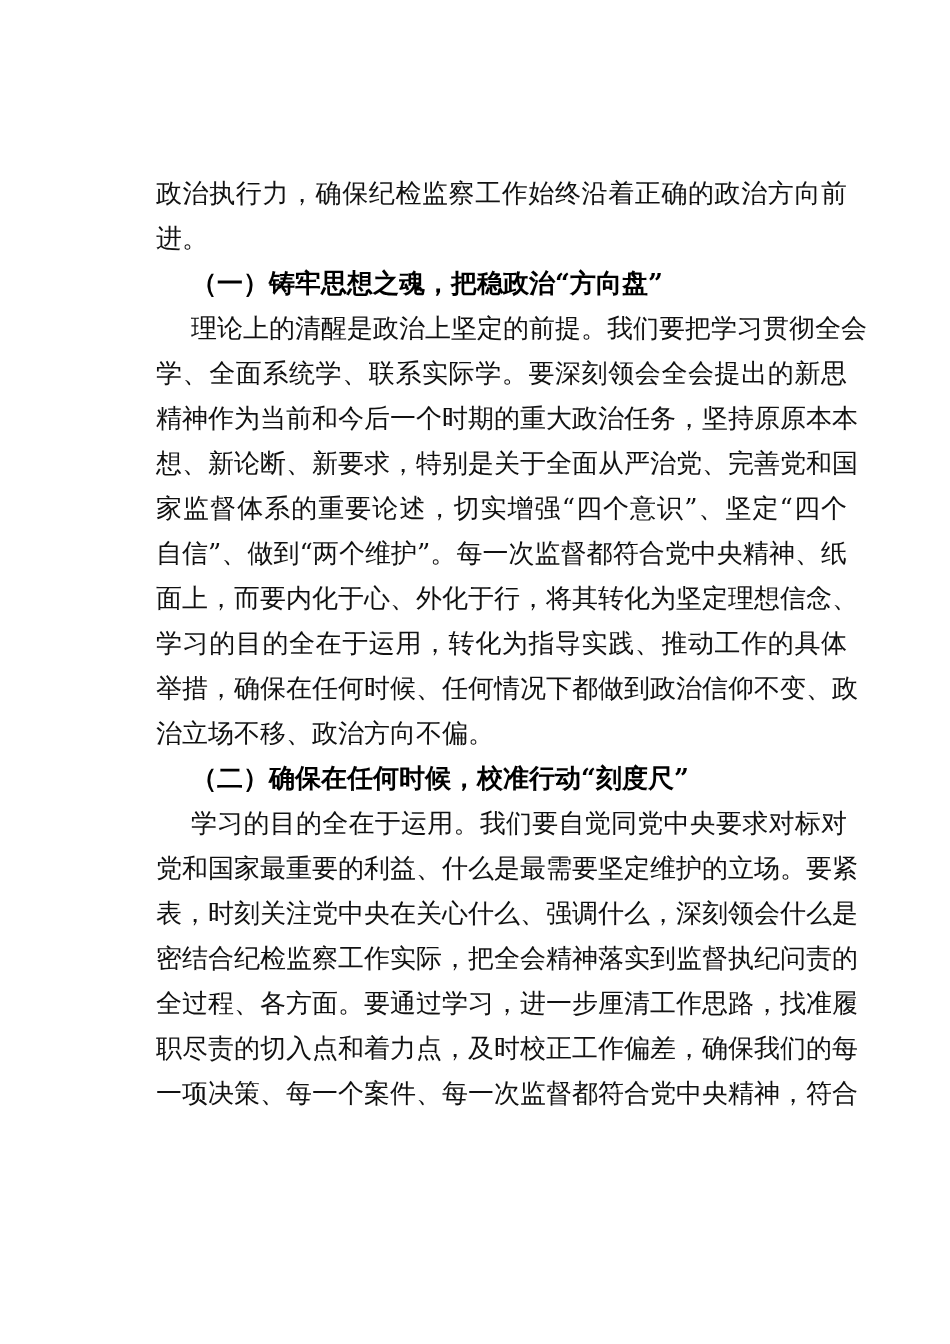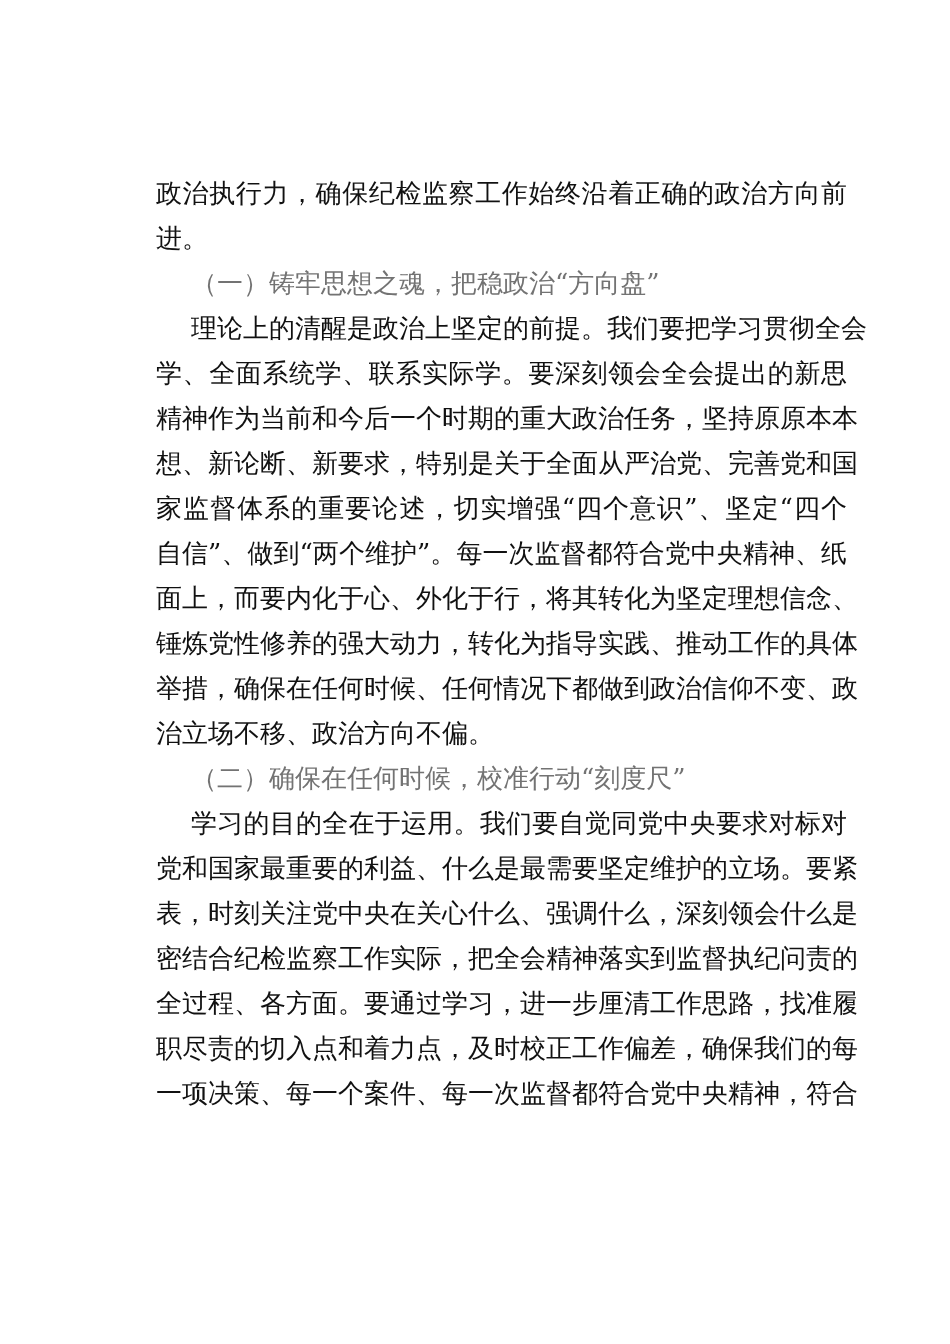--- a/index.html
+++ b/index.html
@@ -8,41 +8,41 @@
   .content { position: absolute; left: 128px; top: 171px; width: 691px; }
   .line {
     height: 45px; line-height: 45px;
     font-family: "DejaVu Serif", "Liberation Serif", serif;
     font-size: 26px; color: #111111;
     white-space: nowrap; overflow: visible;
     text-align: justify; text-align-last: justify;
   }
   .line.indent { padding-left: 35px; }
   .line.last { text-align-last: left; }
-  .line.heading { font-weight: normal; color: #737373; text-align-last: left; }
+  .line.heading { font-weight: bold; color: #000000; text-align-last: left; }
 </style>
 </head>
 <body>
 
 <div class="page">
   <div class="content">
 
     <div class="line">政治执行力，确保纪检监察工作始终沿着正确的政治方向前</div>
     <div class="line last">进。</div>
 
     <div class="line indent heading">（一）铸牢思想之魂，把稳政治“方向盘”</div>
 
     <div class="line indent">理论上的清醒是政治上坚定的前提。我们要把学习贯彻全会</div>
     <div class="line">学、全面系统学、联系实际学。要深刻领会全会提出的新思</div>
     <div class="line">精神作为当前和今后一个时期的重大政治任务，坚持原原本本</div>
     <div class="line">想、新论断、新要求，特别是关于全面从严治党、完善党和国</div>
     <div class="line">家监督体系的重要论述，切实增强“四个意识”、坚定“四个</div>
     <div class="line">自信”、做到“两个维护”。每一次监督都符合党中央精神、纸</div>
     <div class="line">面上，而要内化于心、外化于行，将其转化为坚定理想信念、</div>
-    <div class="line">锤炼党性修养的强大动力，转化为指导实践、推动工作的具体</div>
+    <div class="line">学习的目的全在于运用，转化为指导实践、推动工作的具体</div>
     <div class="line">举措，确保在任何时候、任何情况下都做到政治信仰不变、政</div>
     <div class="line last">治立场不移、政治方向不偏。</div>
 
     <div class="line indent heading">（二）确保在任何时候，校准行动“刻度尺”</div>
 
     <div class="line indent">学习的目的全在于运用。我们要自觉同党中央要求对标对</div>
     <div class="line">党和国家最重要的利益、什么是最需要坚定维护的立场。要紧</div>
     <div class="line">表，时刻关注党中央在关心什么、强调什么，深刻领会什么是</div>
     <div class="line">密结合纪检监察工作实际，把全会精神落实到监督执纪问责的</div>
     <div class="line">全过程、各方面。要通过学习，进一步厘清工作思路，找准履</div>

